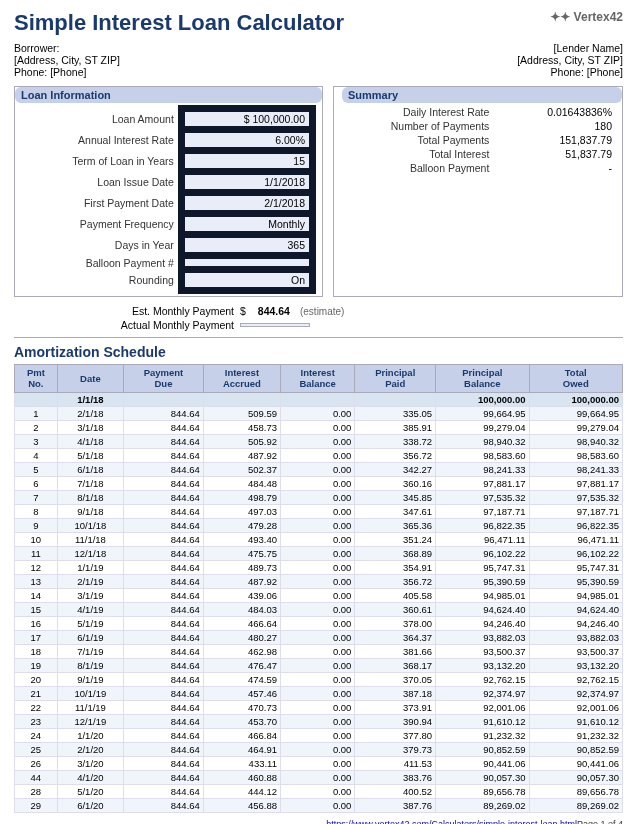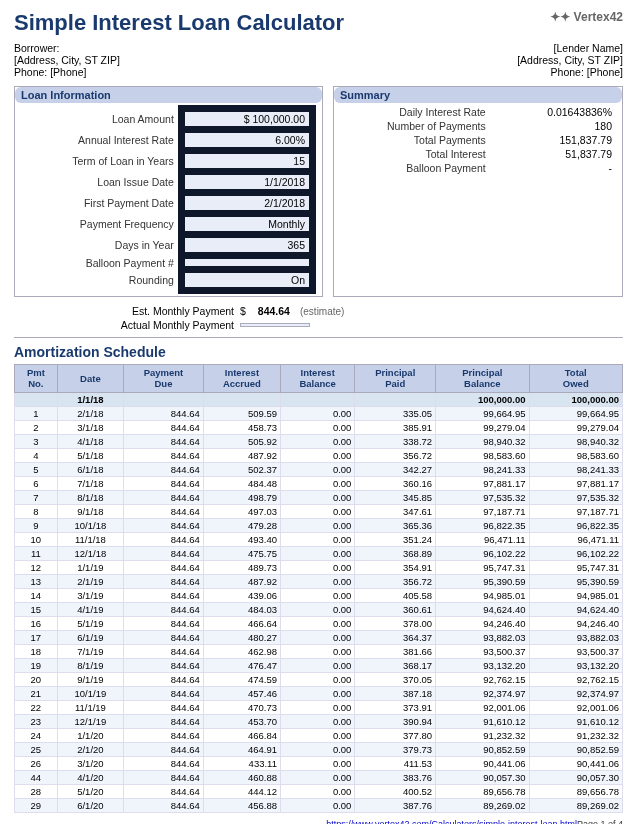--- a/index.html
+++ b/index.html
@@ -240,21 +240,21 @@
         </tr>
         <tr>
           <td>Rounding</td>
           <td>On</td>
         </tr>
       </tbody>
         </table>
     </div>
   </div>
 
-  <div class="section-box" style="max-width: 290px;">
+  <div class="section-box" style="max-width: 290px; padding-left: 8px;">
     <div class="section-header">Summary</div>
     <div class="section-content">
       <table class="summary-table">
         <tbody>
             <tr>
           <td>Daily Interest Rate</td>
           <td>0.01643836%</td>
         </tr>
         <tr>
           <td>Number of Payments</td>

